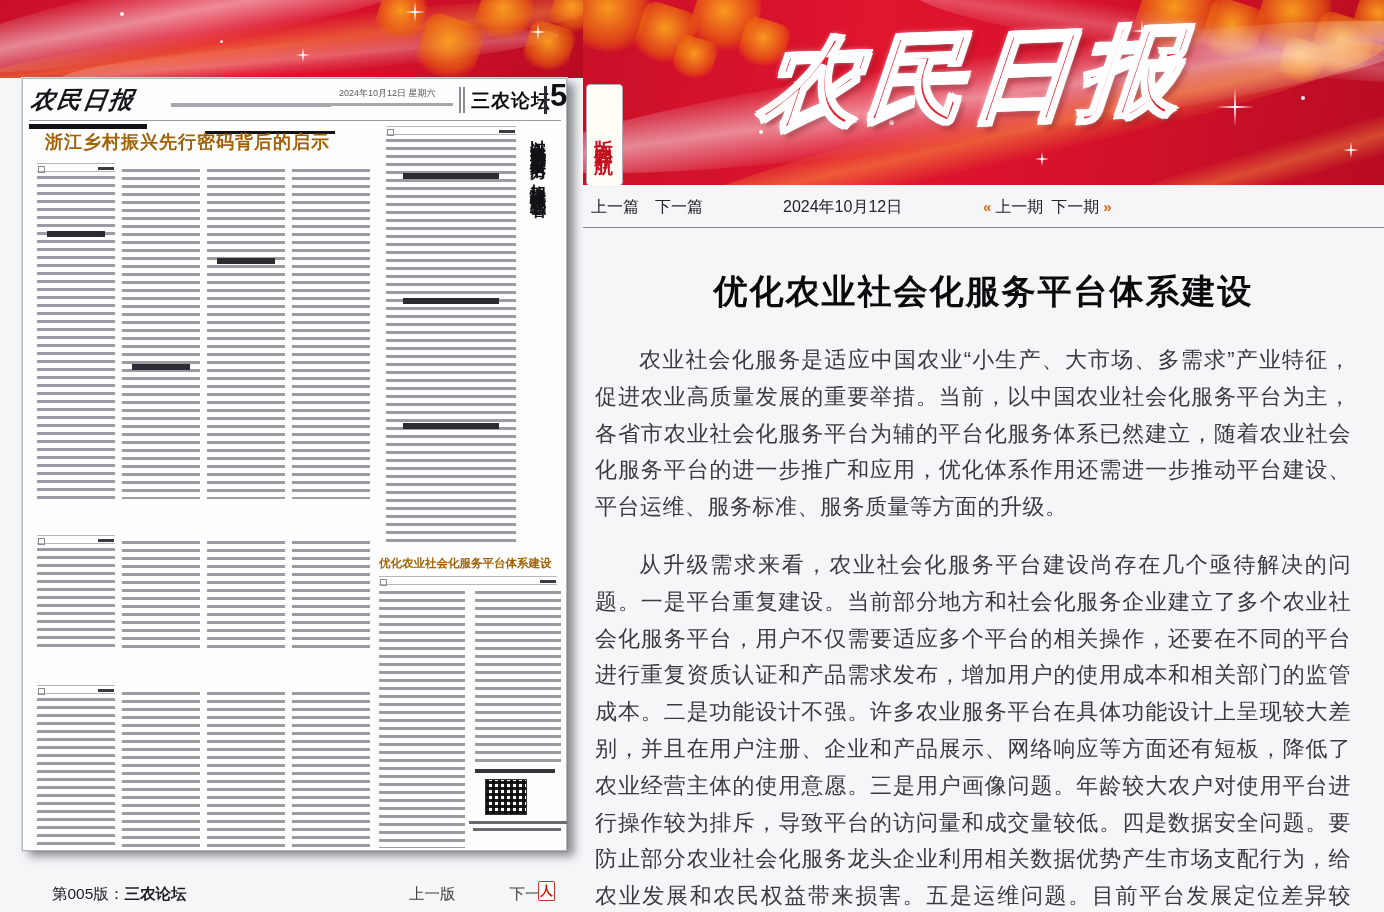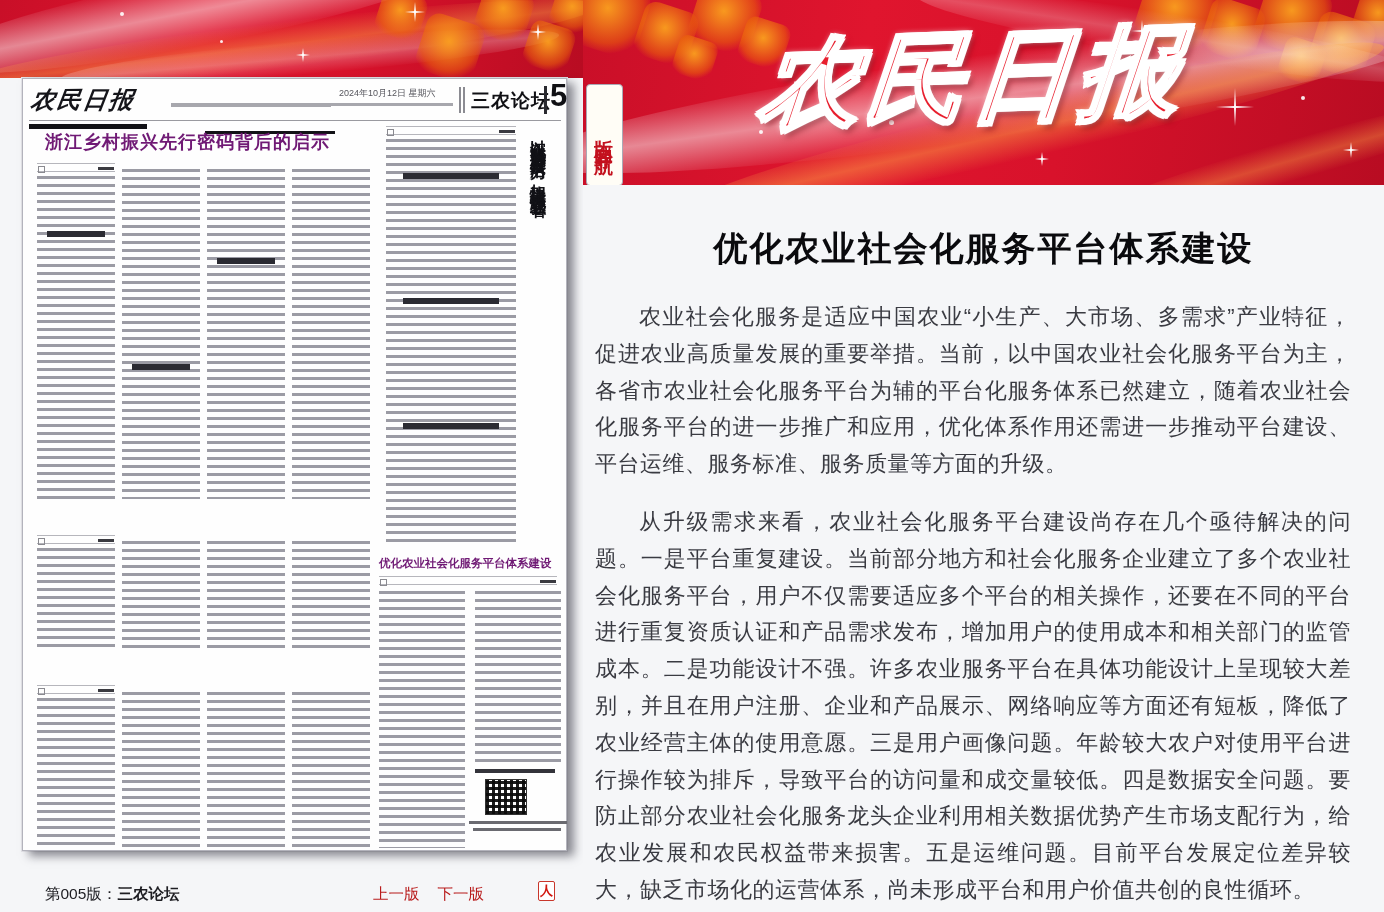--- a/index.html
+++ b/index.html
@@ -44,37 +44,37 @@
                font-size:24px;color:#15151a;letter-spacing:2px;transform:skewX(-8deg);}
   .np-info-bar{height:4px;background:#a7a7ad;}
   .np-date{left:316px;top:8px;font-size:9px;color:#55555c;}
   .vsep{left:436px;top:8px;width:6px;height:26px;border-left:2px solid #8b8b92;border-right:2px solid #8b8b92;}
   .np-section{left:448px;top:9px;font-size:19px;font-weight:bold;color:#101014;letter-spacing:1px;}
   .np-secbar{left:521px;top:7px;width:3px;height:28px;background:#2a2a30;}
   .np-pageno{left:527px;top:-1px;font-size:31px;font-weight:bold;color:#101014;}
   .np-rule{left:6px;top:41px;width:532px;height:1px;background:#9a9aa0;}
 
   .npbar{background:#121216;}
-  .np-h{font-weight:bold;color:#701a75;white-space:nowrap;font-family:"Liberation Sans",sans-serif;text-align:right;}
+  .np-h{font-weight:bold;color:#a16207;white-space:nowrap;font-family:"Liberation Sans",sans-serif;text-align:right;}
   .byline{height:9px;border-top:1px solid #b6b6bc;border-bottom:1px solid #b6b6bc;}
   .byline::before{content:"";position:absolute;left:1px;top:2px;width:5px;height:5px;border:1px solid #8a8a90;}
   .byline::after{content:"";position:absolute;right:1px;top:3px;width:16px;height:3px;background:#3a3a40;}
   .fcol{background:repeating-linear-gradient(to bottom,#9b9ba4 0px,#9b9ba4 3px,rgba(0,0,0,0) 3px,rgba(0,0,0,0) 8px);}
   .shead{height:6px;background:#2b2b32;}
   .vhead{writing-mode:vertical-rl;text-orientation:upright;font-weight:bold;color:#111116;
          font-size:16px;letter-spacing:2px;line-height:34px;}
   .qr{background-color:#fff;border:1px solid #333;
       background-image:repeating-linear-gradient(0deg,rgba(10,10,10,.92) 0 3px,transparent 3px 6px),
                        repeating-linear-gradient(90deg,rgba(10,10,10,.92) 0 3px,transparent 3px 6px);}
   .qrcap{height:3px;background:#6a6a70;}
   .credit{height:4px;background:#33333a;}
 
   
   .footer-item{position:absolute;font-size:15.5px;color:#1d1d22;}
-  .footer-item a{color:#b91c1c;text-decoration:none;cursor:pointer;}
+  .footer-item a{color:#404040;text-decoration:none;cursor:pointer;margin-left:36px;}
   .pdf{position:absolute;left:538px;top:881px;width:17px;height:20px;background:#fff;
        border:1px solid #c8362b;border-radius:2px;color:#d2170f;font-weight:bold;
        font-size:13px;line-height:18px;text-align:center;cursor:pointer;font-family:"DejaVu Serif",serif;}
 
   
   .right-panel{position:absolute;left:583px;top:185px;width:801px;height:727px;background:#f5f6f8;}
   .nav-row{position:relative;height:43px;border-bottom:1px solid #86868e;font-size:16px;color:#232329;}
   .nav-row .grp{position:absolute;top:12px;white-space:nowrap;}
   .nav-row a{color:#232329;text-decoration:none;cursor:pointer;}
   .g-art{left:8px;}  .g-art a{margin-right:16px;}
@@ -182,29 +182,38 @@
     <div class="np-h" style="left:356px;top:477px;font-size:11.5px;">优化农业社会化服务平台体系建设</div>
     <div class="byline" style="left:356px;top:497px;width:178px;"></div>
     <div class="fcol" style="left:356px;top:512px;width:86px;height:257px;"></div>
     <div class="fcol" style="left:452px;top:512px;width:86px;height:172px;"></div>
     <div class="credit" style="left:452px;top:690px;width:80px;"></div>
     <div class="qr" style="left:462px;top:700px;width:42px;height:36px;"></div>
     <div class="qrcap" style="left:446px;top:742px;width:98px;"></div>
     <div class="qrcap" style="left:450px;top:749px;width:88px;"></div>
   </div>
 
-  <div class="footer-item" style="left:45px;top:884px;">
+  <div class="footer-item" style="left:52px;top:884px;">
     <span>第005版：</span><b>三农论坛</b>
   </div>
   <div class="footer-item" style="left:373px;top:884px;">
     <a style="margin-right:18px;">上一版</a><a>下一版</a>
   </div>
   <div class="pdf">人</div>
 
   <div class="right-panel">
+    <div class="nav-row">
+      <span class="grp g-art">
+        <a>上一篇</a><a>下一篇</a>
+      </span>
+      <span class="grp g-date">2024年10月12日</span>
+      <span class="grp g-issue">
+        <span class="issue-ico">«</span><a>上一期</a><a>下一期</a><span class="issue-ico">»</span>
+      </span>
+    </div>
     <h1 class="art-title">优化农业社会化服务平台体系建设</h1>
     <div class="art-body">
       <p>农业社会化服务是适应中国农业“小生产、大市场、多需求”产业特征，促进农业高质量发展的重要举措。当前，以中国农业社会化服务平台为主，各省市农业社会化服务平台为辅的平台化服务体系已然建立，随着农业社会化服务平台的进一步推广和应用，优化体系作用还需进一步推动平台建设、平台运维、服务标准、服务质量等方面的升级。</p>
       <p>从升级需求来看，农业社会化服务平台建设尚存在几个亟待解决的问题。一是平台重复建设。当前部分地方和社会化服务企业建立了多个农业社会化服务平台，用户不仅需要适应多个平台的相关操作，还要在不同的平台进行重复资质认证和产品需求发布，增加用户的使用成本和相关部门的监管成本。二是功能设计不强。许多农业服务平台在具体功能设计上呈现较大差别，并且在用户注册、企业和产品展示、网络响应等方面还有短板，降低了农业经营主体的使用意愿。三是用户画像问题。年龄较大农户对使用平台进行操作较为排斥，导致平台的访问量和成交量较低。四是数据安全问题。要防止部分农业社会化服务龙头企业利用相关数据优势产生市场支配行为，给农业发展和农民权益带来损害。五是运维问题。目前平台发展定位差异较大，缺乏市场化的运营体系，尚未形成平台和用户价值共创的良性循环。</p>
     </div>
   </div>
 
 </div>
 
 </body></html>

